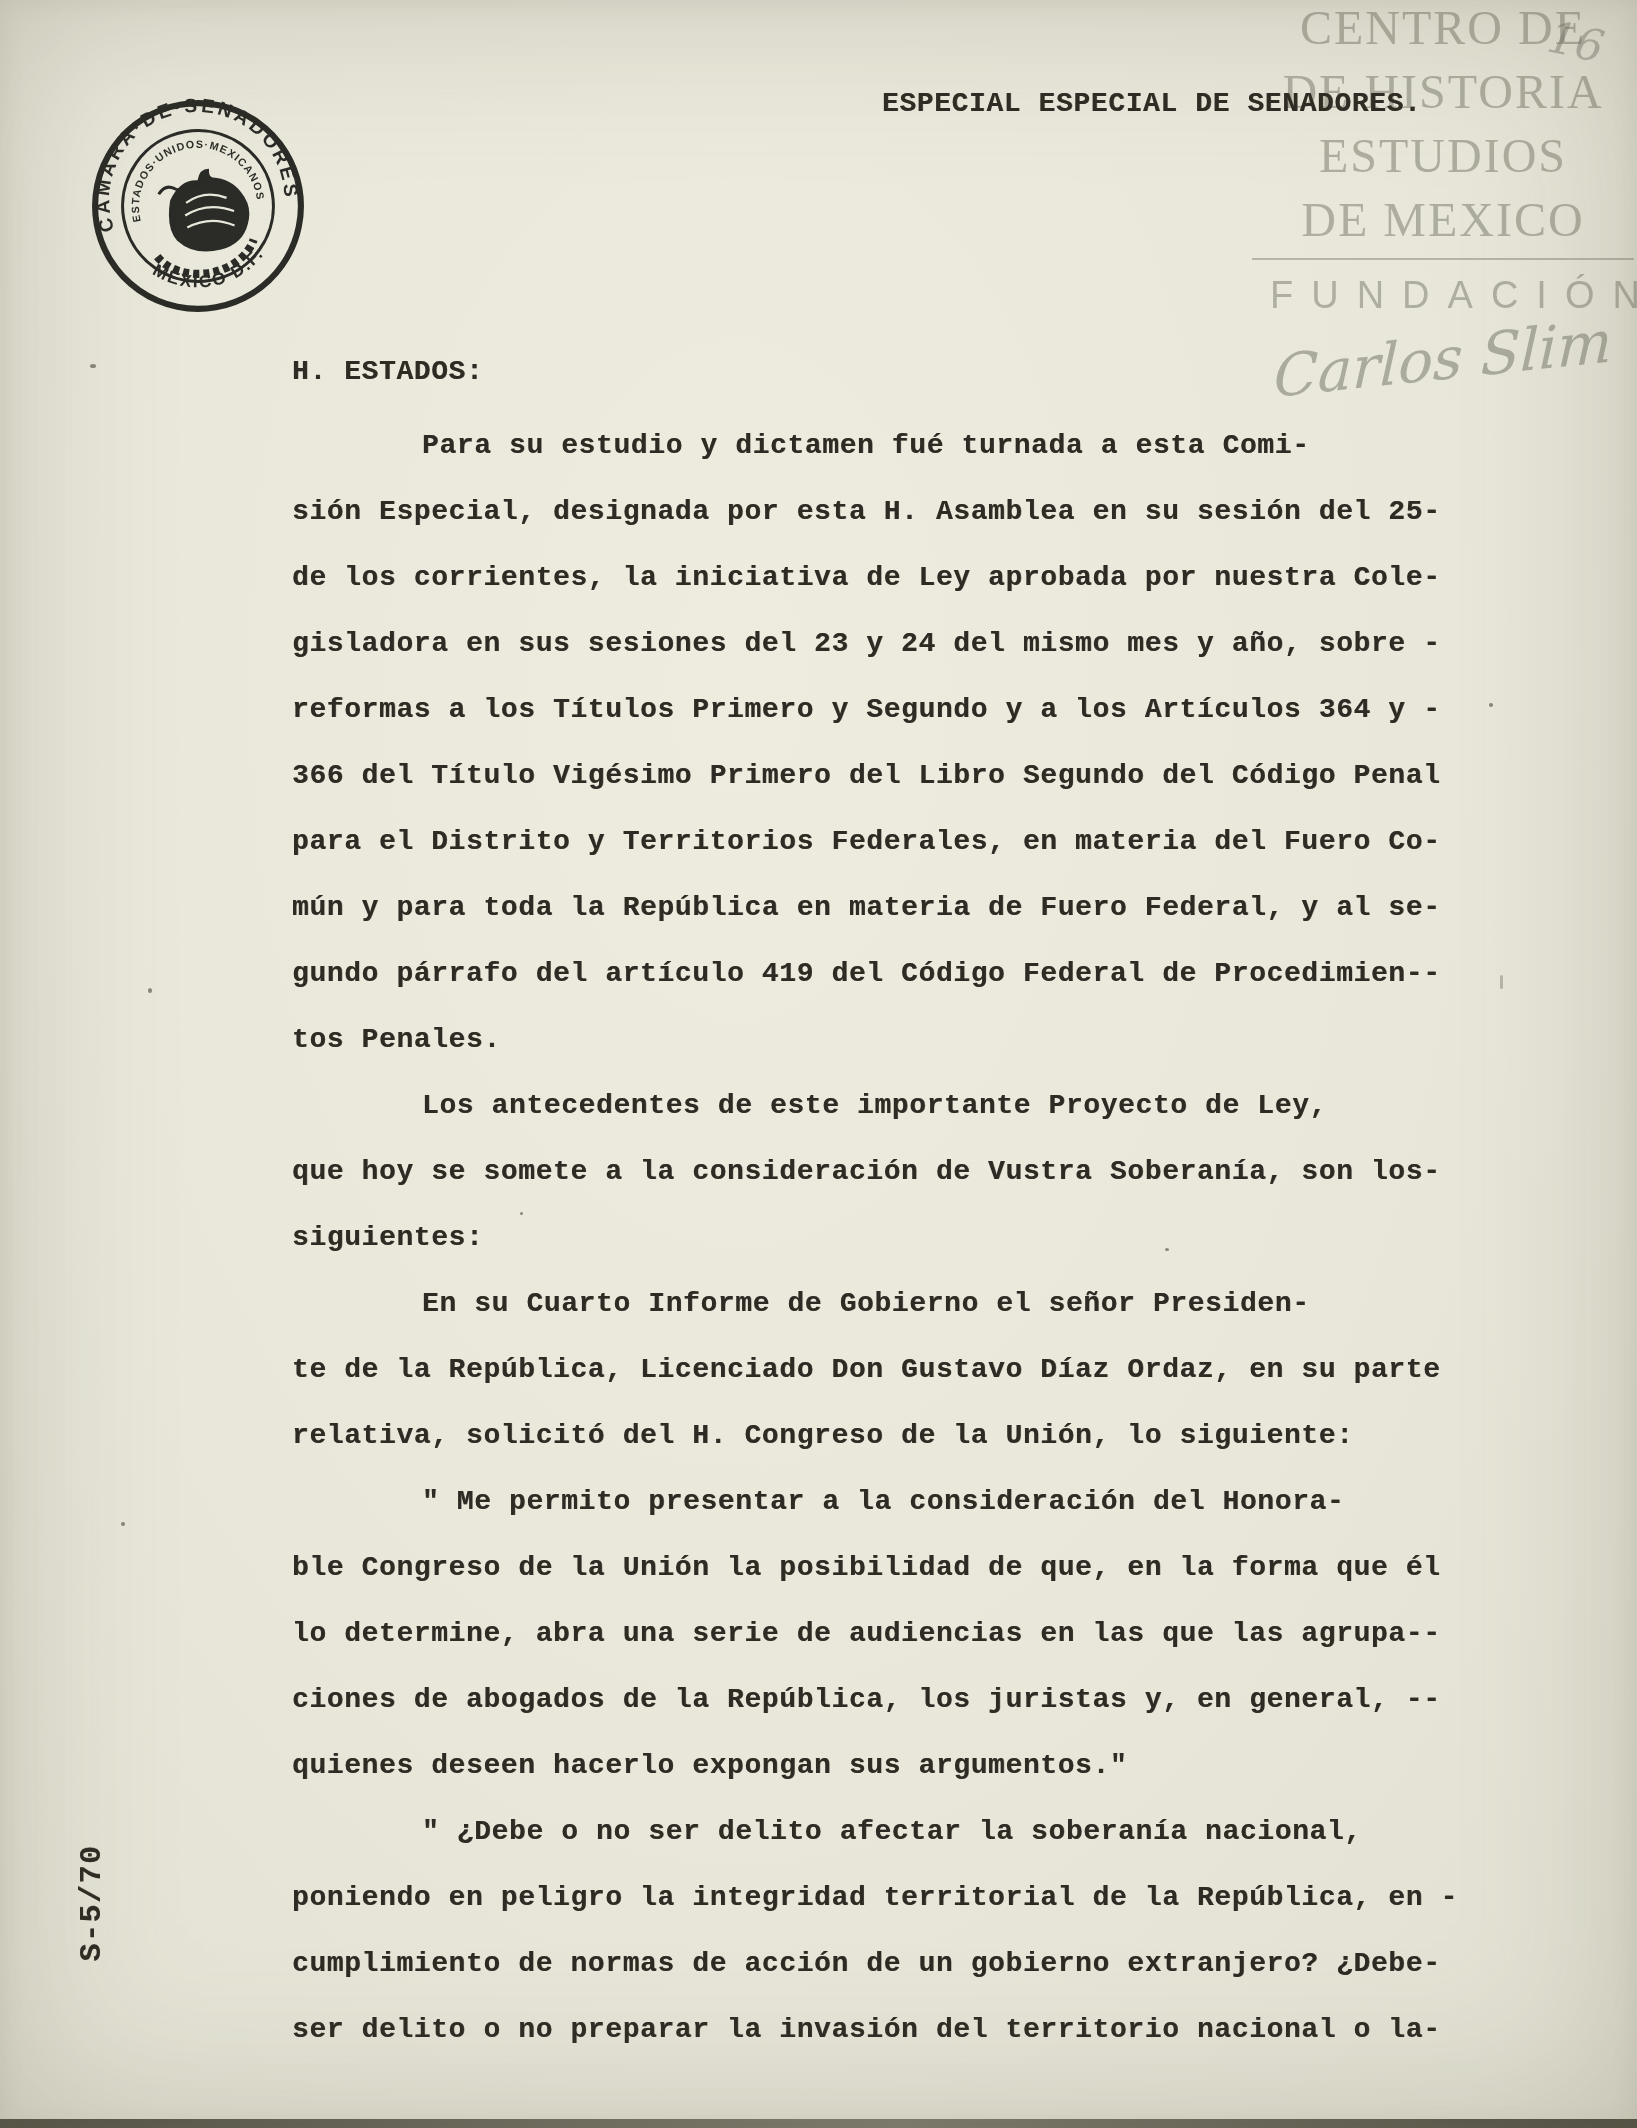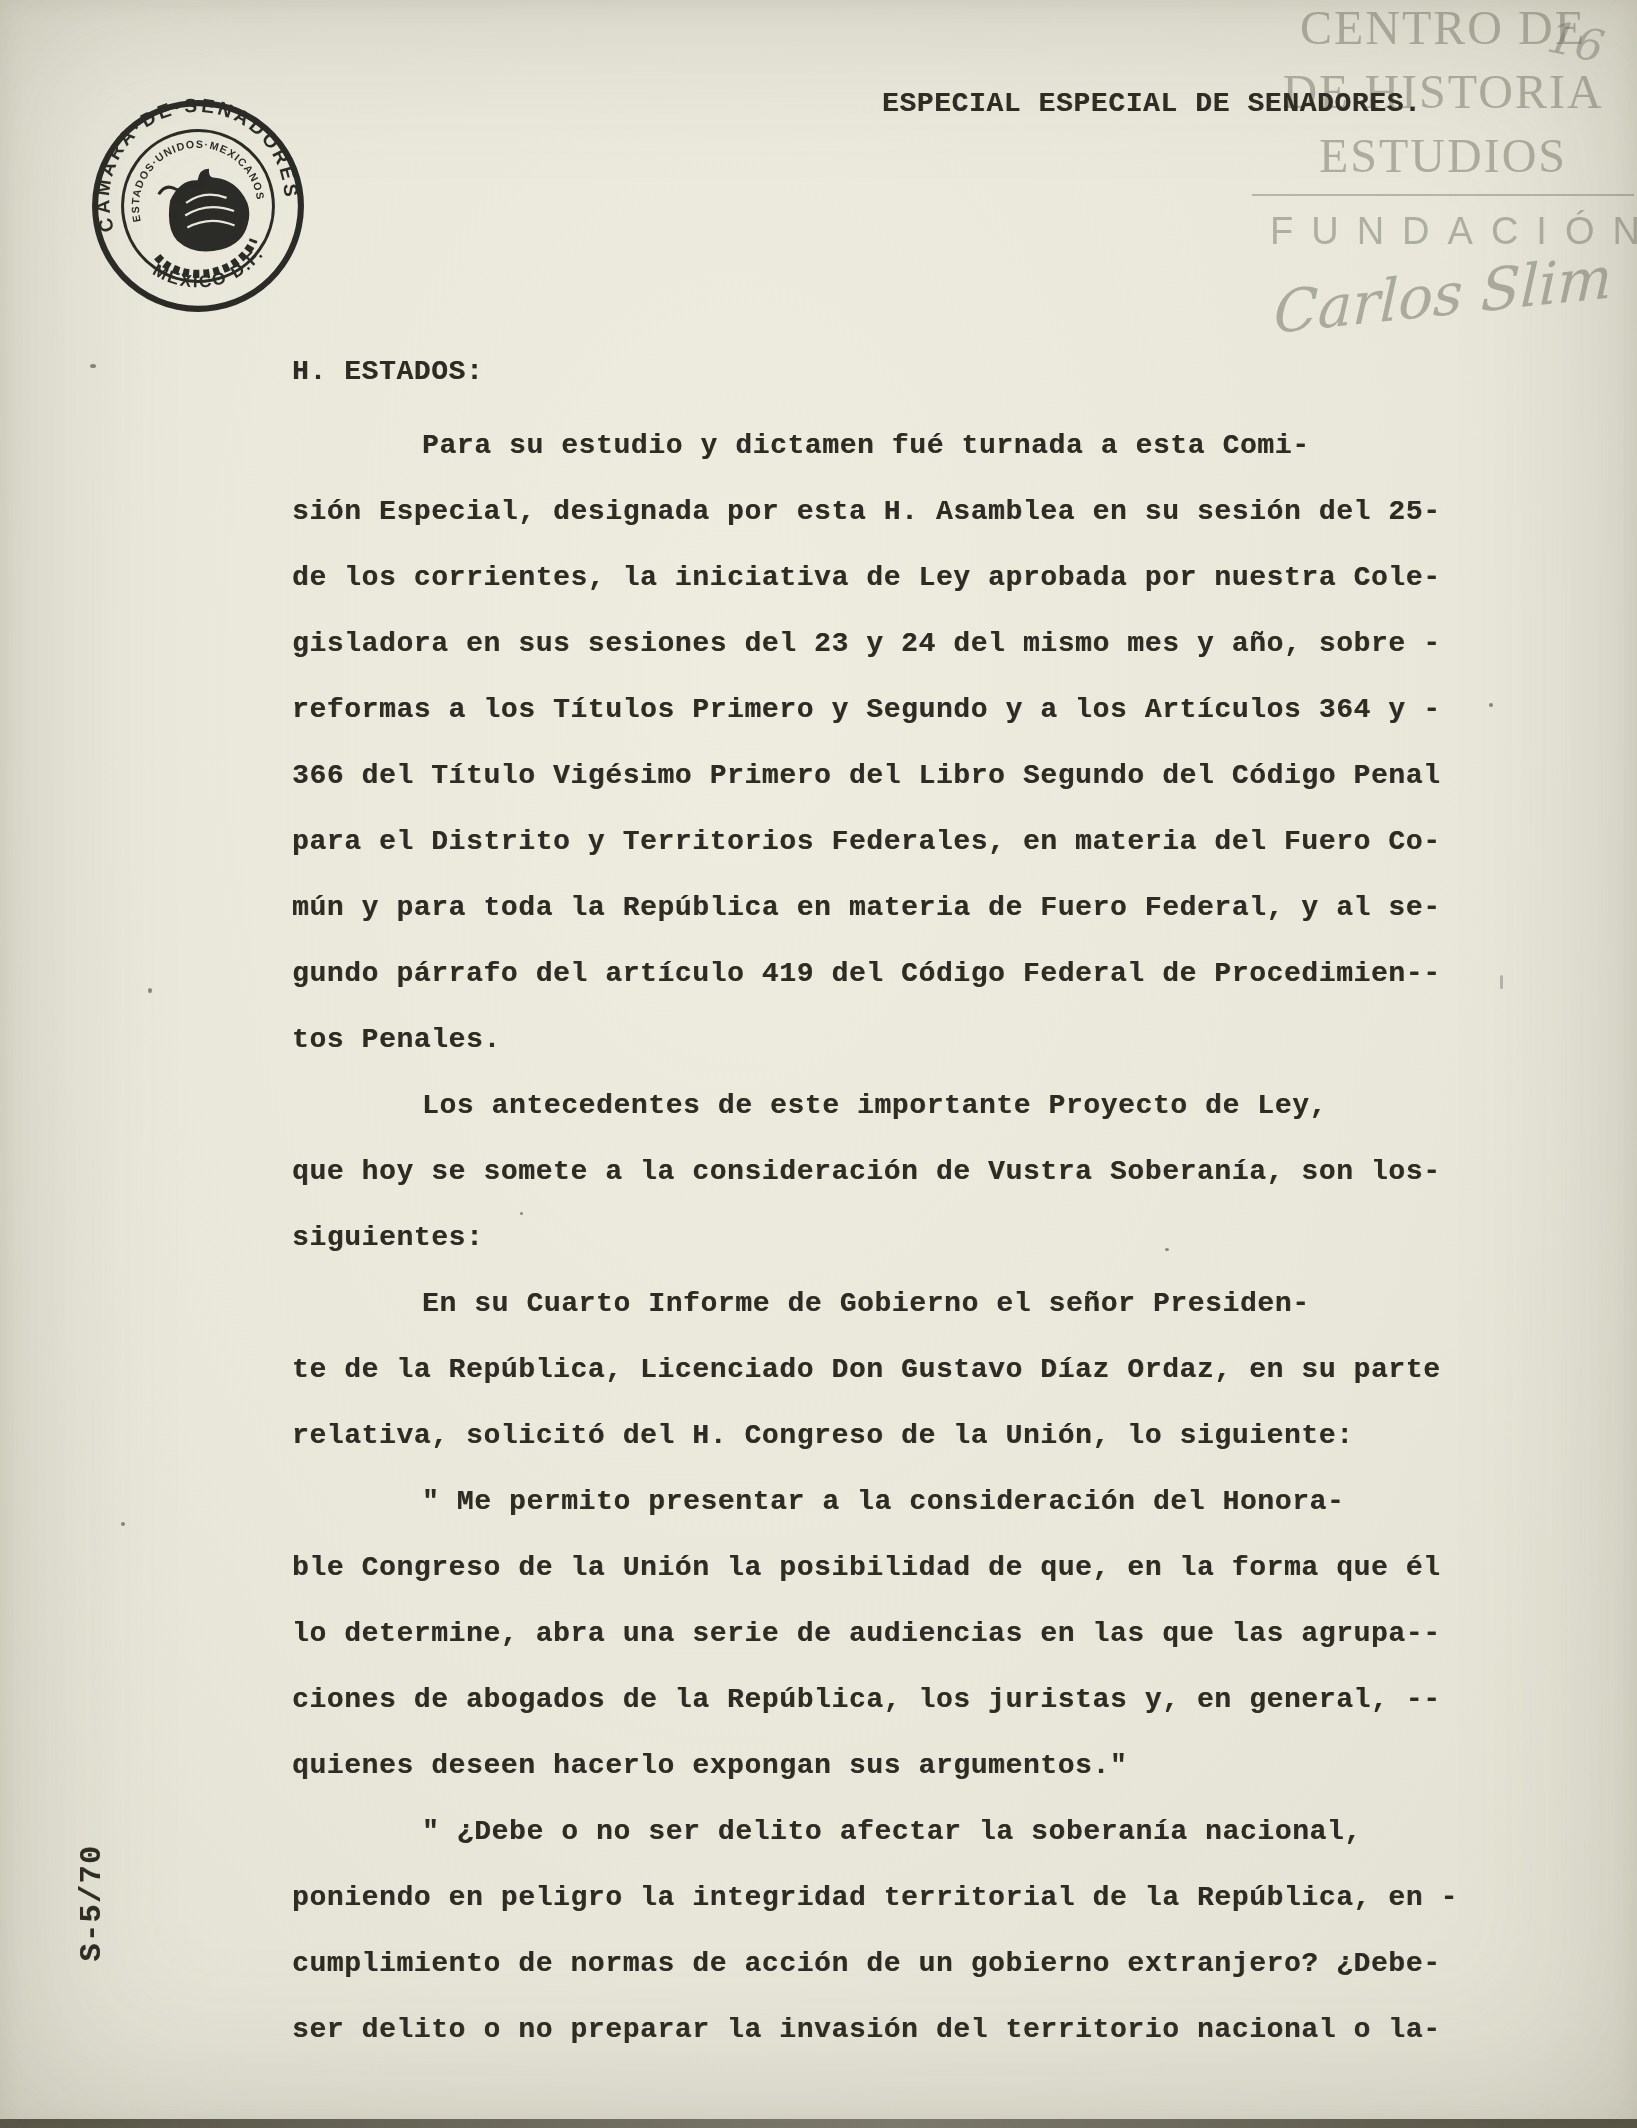--- a/index.html
+++ b/index.html
@@ -77,20 +77,21 @@
 </style>
 </head>
 <body>
 
 <div class="page">
 
   <div class="watermark">
     <div class="wm-line">CENTRO DE</div>
     <div class="wm-line">DE HISTORIA</div>
     <div class="wm-line">ESTUDIOS</div>
+    <div class="wm-line">DE MEXICO</div>
     <div class="wm-divider"></div>
     <div class="wm-foundation">FUNDACIÓN</div>
     <div class="wm-signature">Carlos Slim</div>
   </div>
 
   <div class="pencil-note">16</div>
 
   <svg class="seal" width="216" height="216" viewBox="0 0 212 212">
     <defs>
       <path id="arcTop" d="M 22,118 A 86,86 0 1 1 190,118"></path>

